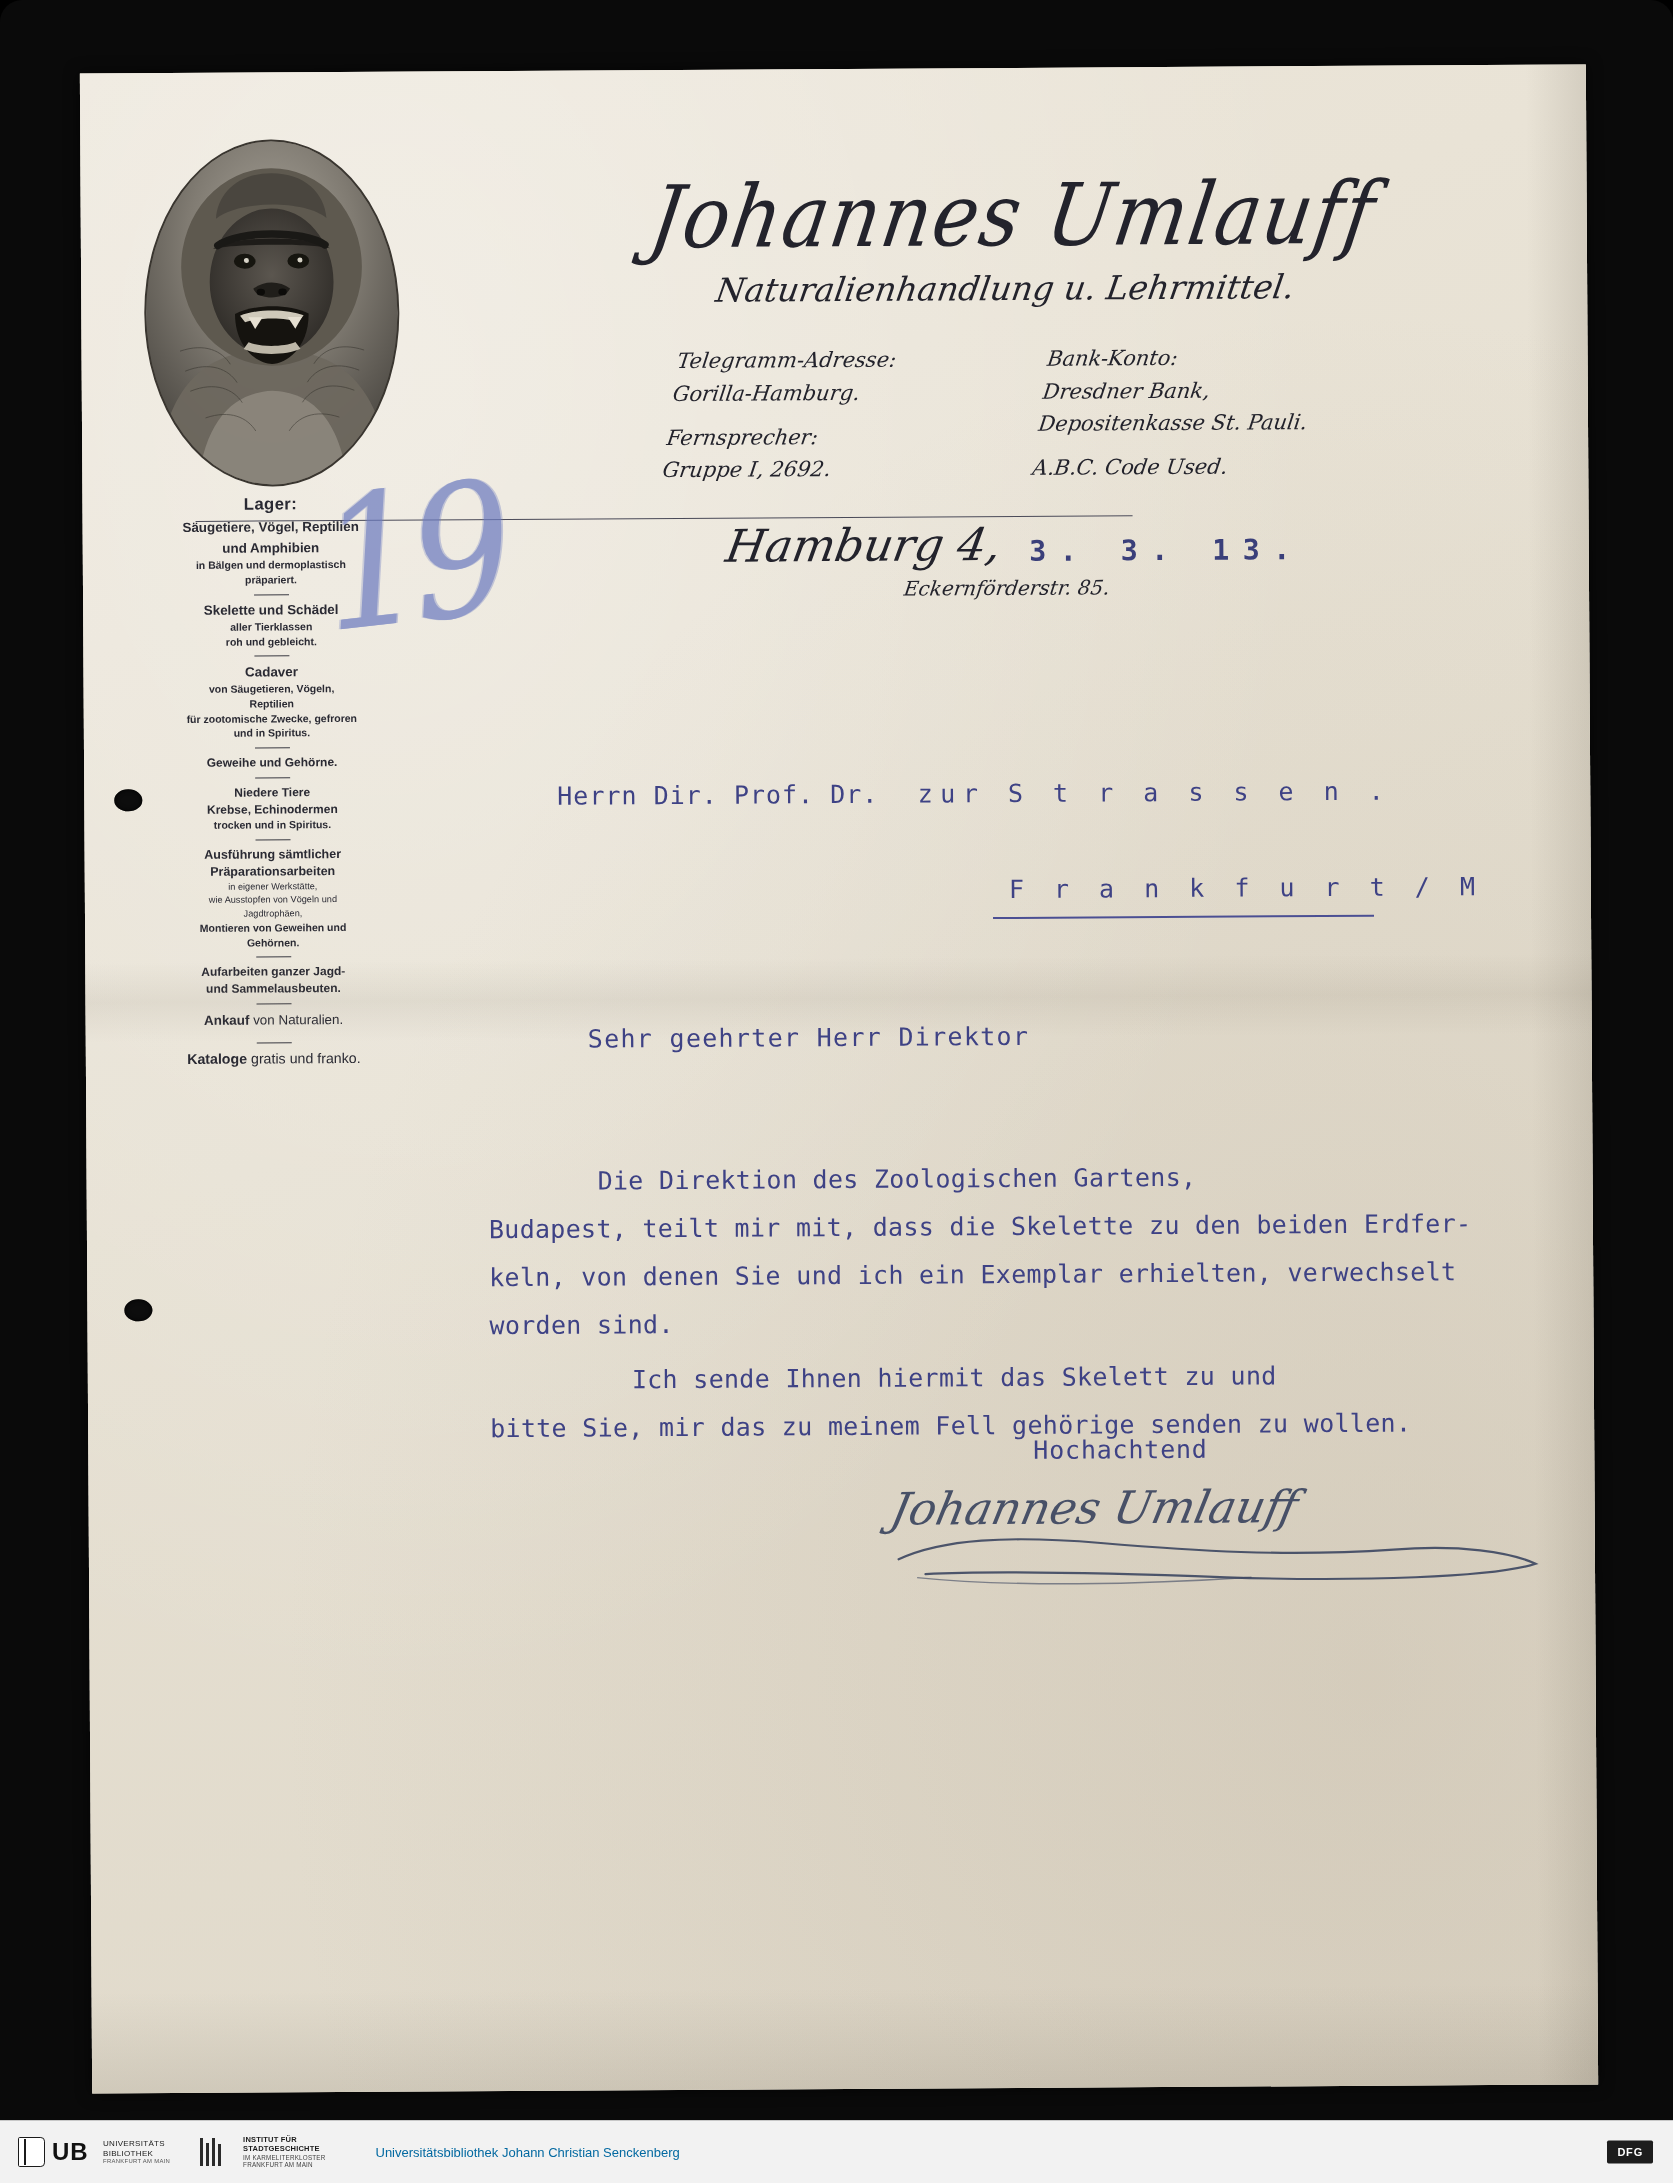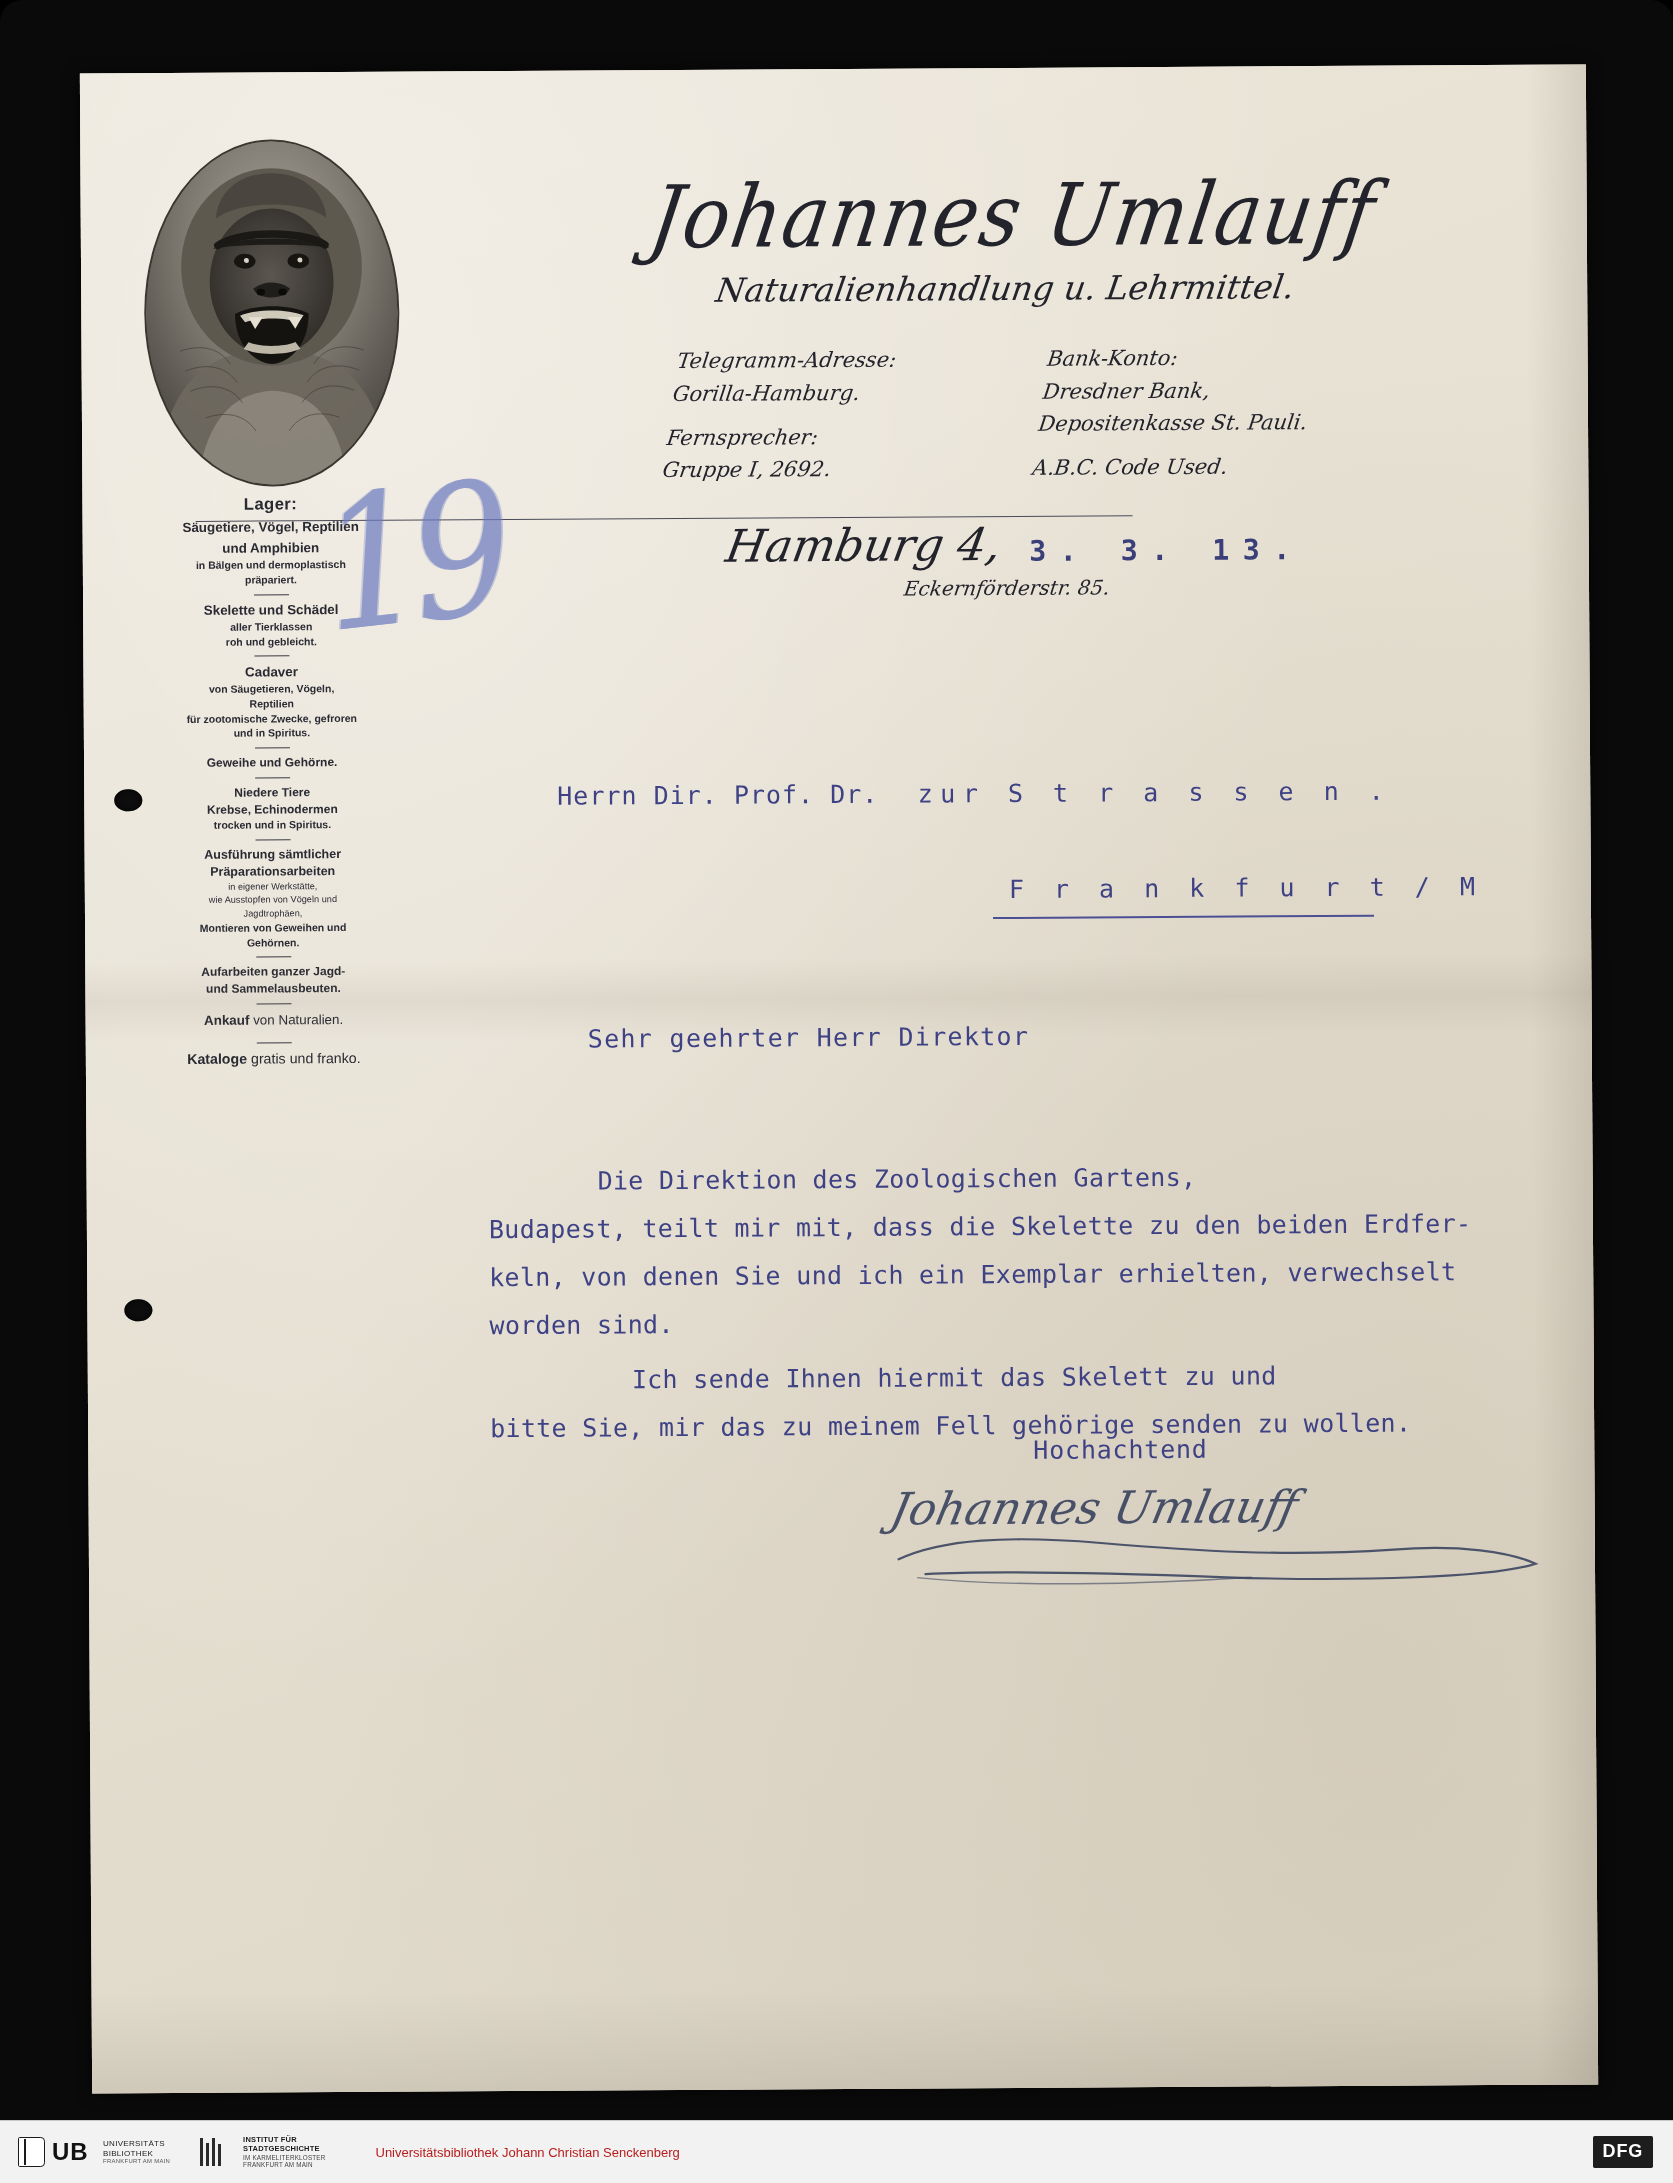--- a/index.html
+++ b/index.html
@@ -376,30 +376,30 @@
     line-height: 1.25;
     color: #1b1b1b;
     font-weight: bold;
     text-transform: uppercase;
     letter-spacing: 0.2px;
   }
   .inst-words .thin { font-weight: normal; font-size: 6.3px; color:#444; }
   #footer-credit {
     margin-left: 50px;
     font-size: 13px;
-    color: #b91c1c;
+    color: #0369a1;
   }
   #dfg-logo {
     position: absolute;
     right: 20px;
     top: 50%;
     transform: translateY(-50%);
     background: #1d1d1d;
     color: #fff;
-    font-size: 18px;
+    font-size: 11px;
     font-weight: bold;
     letter-spacing: 0.8px;
     padding: 5px 10px 5.9px 10px;
     border-radius: 1.7px;
   }
 </style>
 </head>
 <body>
 
 <div id="viewer">

